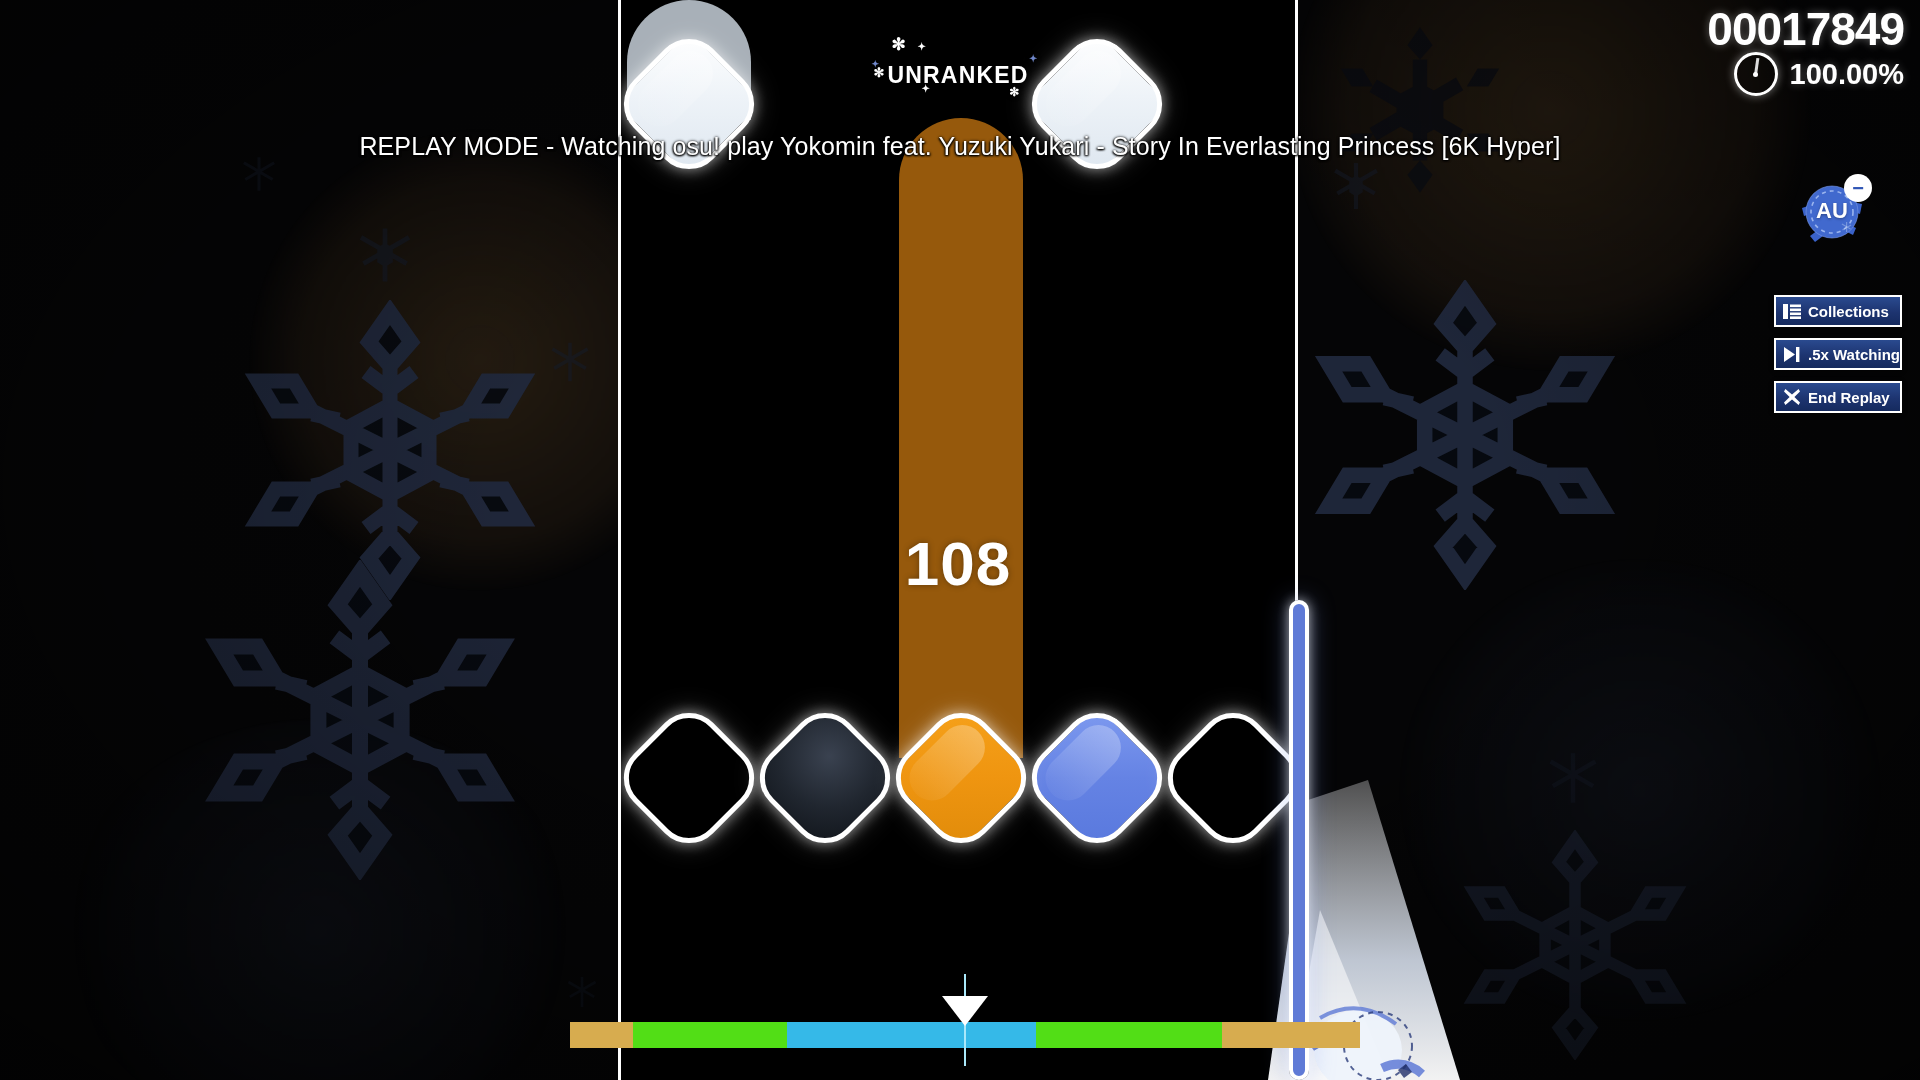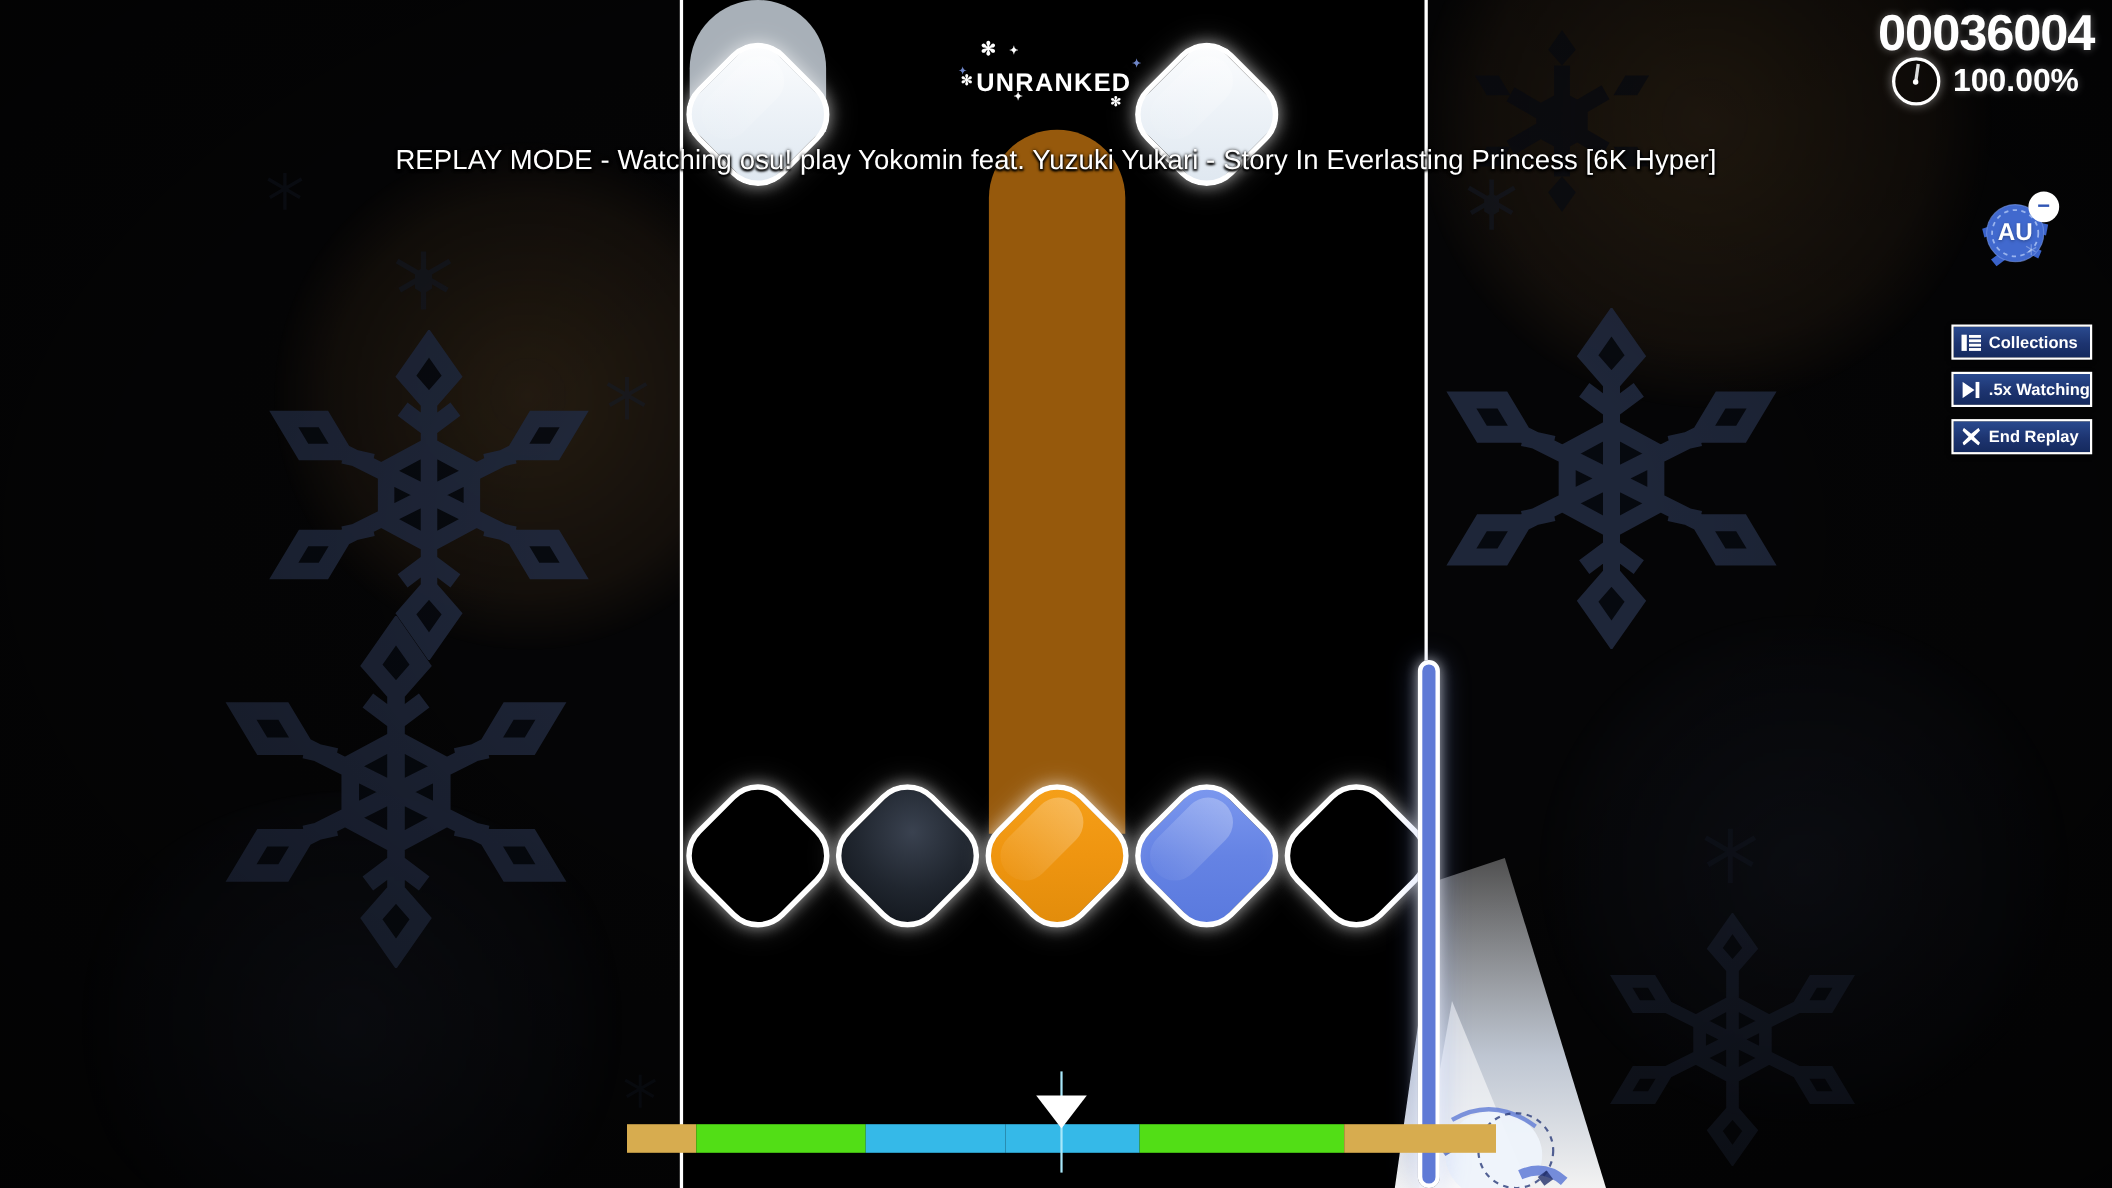--- a/index.html
+++ b/index.html
@@ -173,21 +173,21 @@
     right:16px; top:2px;
     font-size:46px;
     font-weight:bold;
     color:#ffffff;
     letter-spacing:-1px;
     text-shadow:0 0 8px rgba(255,255,255,0.35);
     z-index:20;
   }
   #acc-row {
     position:absolute;
-    right:30px; top:52px;
+    right:16px; top:52px;
     display:flex;
     align-items:center;
     gap:12px;
     z-index:20;
   }
   #acc-dial {
     width:44px; height:44px;
     position:relative;
   }
   #acc-dial .ring {
@@ -427,20 +427,21 @@
       <div class="note note-blue" style="top:722px;">
         <div class="note-sheen"></div>
       </div>
     </div>
 
     <div class="col col-5">
       <div class="note note-empty" style="top:722px;"></div>
     </div>
   </div>
 
+  <div id="combo">108</div>
 
   <div id="unranked-wrap">
     <div id="unranked">
       <span class="spark" style="left:-14px;top:4px;font-size:13px;">✻</span>
       <span class="spark" style="left:4px;top:-26px;font-size:17px;">✻</span>
       <span class="spark" style="left:30px;top:-20px;font-size:10px;">✦</span>
       <span class="spark spark-blue" style="left:-16px;top:-2px;font-size:9px;">✦</span>
       <span class="spark spark-blue" style="right:-10px;top:-8px;font-size:10px;">✦</span>
       <span class="spark" style="left:34px;top:22px;font-size:10px;">✦</span>
       <span class="spark" style="right:8px;top:24px;font-size:12px;">✻</span>
@@ -465,21 +466,21 @@
   <path d="M58 50 L18 330 L210 330 L118 30 Z" fill="url(#capeG)"></path>
   <path d="M70 160 L40 330 L140 330 Z" fill="#ffffff" opacity="0.55"></path>
   <ellipse cx="108" cy="300" rx="44" ry="40" fill="#eef3fb" opacity="0.95"></ellipse>
   <path d="M70 268 q38 -22 76 6" stroke="#5f7ad6" stroke-width="4" fill="none" opacity="0.8"></path>
   <path d="M62 298 q20 -14 44 -8" stroke="#3c56b0" stroke-width="7" fill="none" opacity="0.85"></path>
   <path d="M132 318 q22 -10 40 6" stroke="#5f7ad6" stroke-width="9" fill="none" opacity="0.85"></path>
   <circle cx="128" cy="296" r="34" fill="none" stroke="#2b3c7a" stroke-width="2" stroke-dasharray="5 5" opacity="0.8"></circle>
   <path d="M148 320 l8 -6 l6 8 l-8 6 Z" fill="#22306a" opacity="0.8"></path>
 </svg>
 
-<div id="score">00036004</div>
+<div id="score">00017849</div>
 
 <div id="acc-row">
   <div id="acc-dial">
     <div class="ring"></div>
     <div class="hand"></div>
     <div class="pivot"></div>
   </div>
   <div id="acc-text">100.00%</div>
 </div>
 

